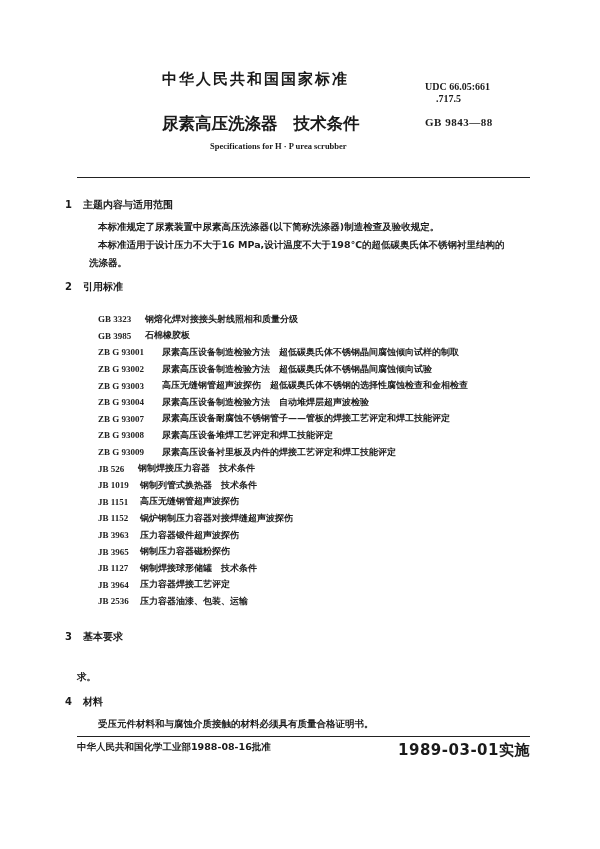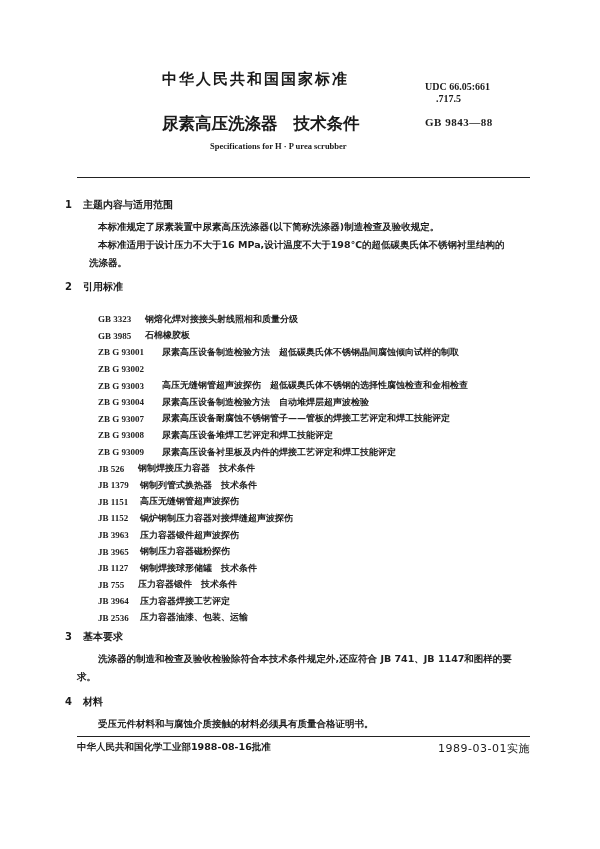--- a/index.html
+++ b/index.html
@@ -122,22 +122,22 @@
     .footer-left {
       position: absolute;
       left: 77px; top: 741px;
       font-size: 9.5px;
       font-weight: bold;
       white-space: nowrap;
     }
     .footer-right {
       position: absolute;
       right: 70px; top: 741px;
-      font-size: 11px;
-      font-weight: normal;
+      font-size: 15px;
+      font-weight: bold;
       white-space: nowrap;
       letter-spacing: 0.5px;
     }
   </style>
 </head>
 <body>
 
 <div class="page">
 
   <div class="std-national">中华人民共和国国家标准</div>
@@ -176,20 +176,21 @@
     <li class="ref-item">
         <span class="ref-code gb">GB 3985</span>
         <span class="ref-title">石棉橡胶板</span>
       </li>
     <li class="ref-item">
         <span class="ref-code zb">ZB G 93001</span>
         <span class="ref-title">尿素高压设备制造检验方法　超低碳奥氏体不锈钢晶间腐蚀倾向试样的制取</span>
       </li>
     <li class="ref-item">
         <span class="ref-code zb">ZB G 93002</span>
+        <span class="ref-title">尿素高压设备制造检验方法　超低碳奥氏体不锈钢晶间腐蚀倾向试验</span>
       </li>
     <li class="ref-item">
         <span class="ref-code zb">ZB G 93003</span>
         <span class="ref-title">高压无缝钢管超声波探伤　超低碳奥氏体不锈钢的选择性腐蚀检查和金相检查</span>
       </li>
     <li class="ref-item">
         <span class="ref-code zb">ZB G 93004</span>
         <span class="ref-title">尿素高压设备制造检验方法　自动堆焊层超声波检验</span>
       </li>
     <li class="ref-item">
@@ -202,21 +203,21 @@
       </li>
     <li class="ref-item">
         <span class="ref-code zb">ZB G 93009</span>
         <span class="ref-title">尿素高压设备衬里板及内件的焊接工艺评定和焊工技能评定</span>
       </li>
     <li class="ref-item">
         <span class="ref-code jb-short">JB 526</span>
         <span class="ref-title">钢制焊接压力容器　技术条件</span>
       </li>
     <li class="ref-item">
-        <span class="ref-code jb">JB 1379</span>
+        <span class="ref-code jb">JB 1019</span>
         <span class="ref-title">钢制列管式换热器　技术条件</span>
       </li>
     <li class="ref-item">
         <span class="ref-code jb">JB 1151</span>
         <span class="ref-title">高压无缝钢管超声波探伤</span>
       </li>
     <li class="ref-item">
         <span class="ref-code jb">JB 1152</span>
         <span class="ref-title">锅炉钢制压力容器对接焊缝超声波探伤</span>
       </li>
@@ -226,37 +227,32 @@
       </li>
     <li class="ref-item">
         <span class="ref-code jb">JB 3965</span>
         <span class="ref-title">钢制压力容器磁粉探伤</span>
       </li>
     <li class="ref-item">
         <span class="ref-code jb">JB 1127</span>
         <span class="ref-title">钢制焊接球形储罐　技术条件</span>
       </li>
     <li class="ref-item">
-        <span class="ref-code jb-short">JB 755</span>
-        <span class="ref-title">压力容器锻件　技术条件</span>
-      </li>
-    <li class="ref-item">
         <span class="ref-code jb">JB 3964</span>
         <span class="ref-title">压力容器焊接工艺评定</span>
       </li>
     <li class="ref-item">
         <span class="ref-code jb">JB 2536</span>
         <span class="ref-title">压力容器油漆、包装、运输</span>
       </li>
   </ul>
 
   <div class="section-head" style="top:630px;">
     <span class="num">3</span><span>基本要求</span>
   </div>
-  <div class="para" style="left:98px; top:653px;">洗涤器的制造和检查及验收检验除符合本技术条件规定外,还应符合 JB 741、JB 1147和图样的要</div>
   <div class="para" style="left:77px; top:671px;">求。</div>
 
   <div class="section-head" style="top:695px;">
     <span class="num">4</span><span>材料</span>
   </div>
   <div class="para" style="left:98px; top:718px;">受压元件材料和与腐蚀介质接触的材料必须具有质量合格证明书。</div>
 
   <div class="rule-bottom"></div>
 
   <div class="footer-left">中华人民共和国化学工业部1988-08-16批准</div>

